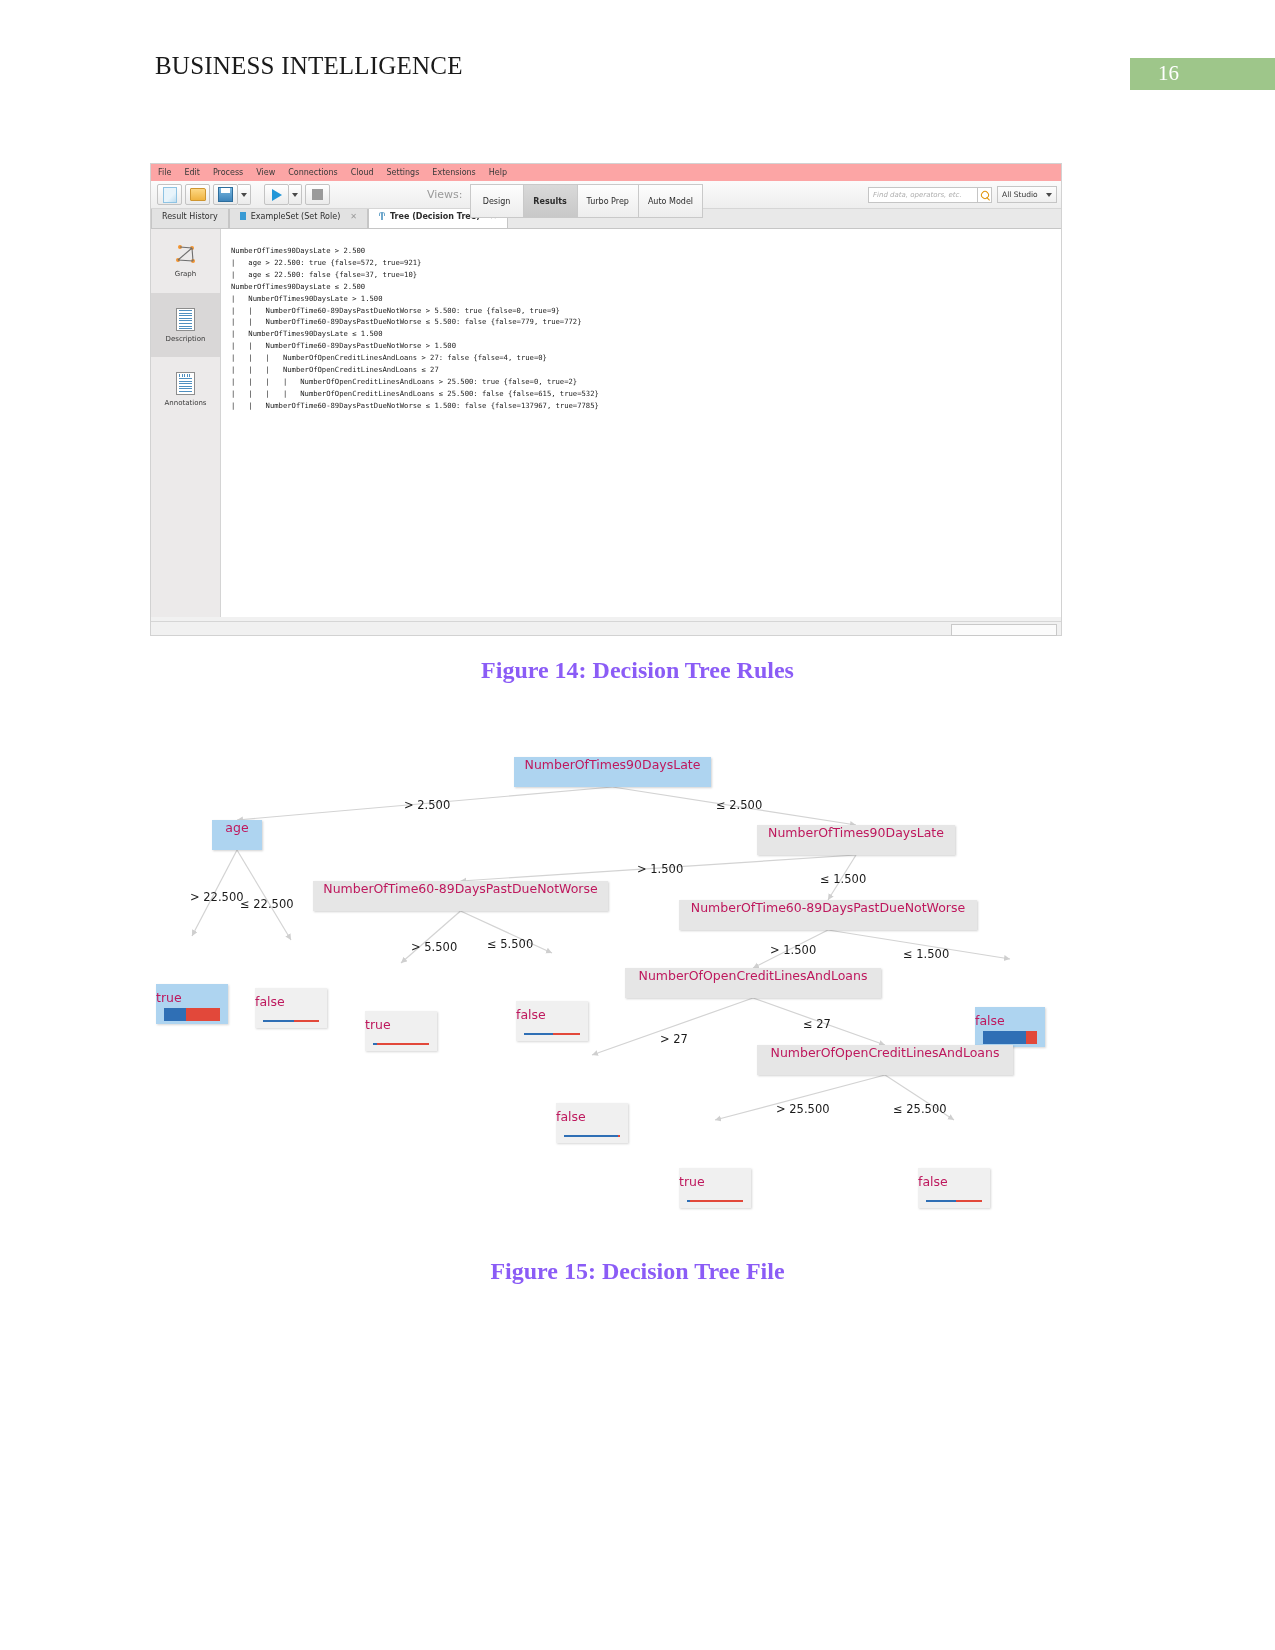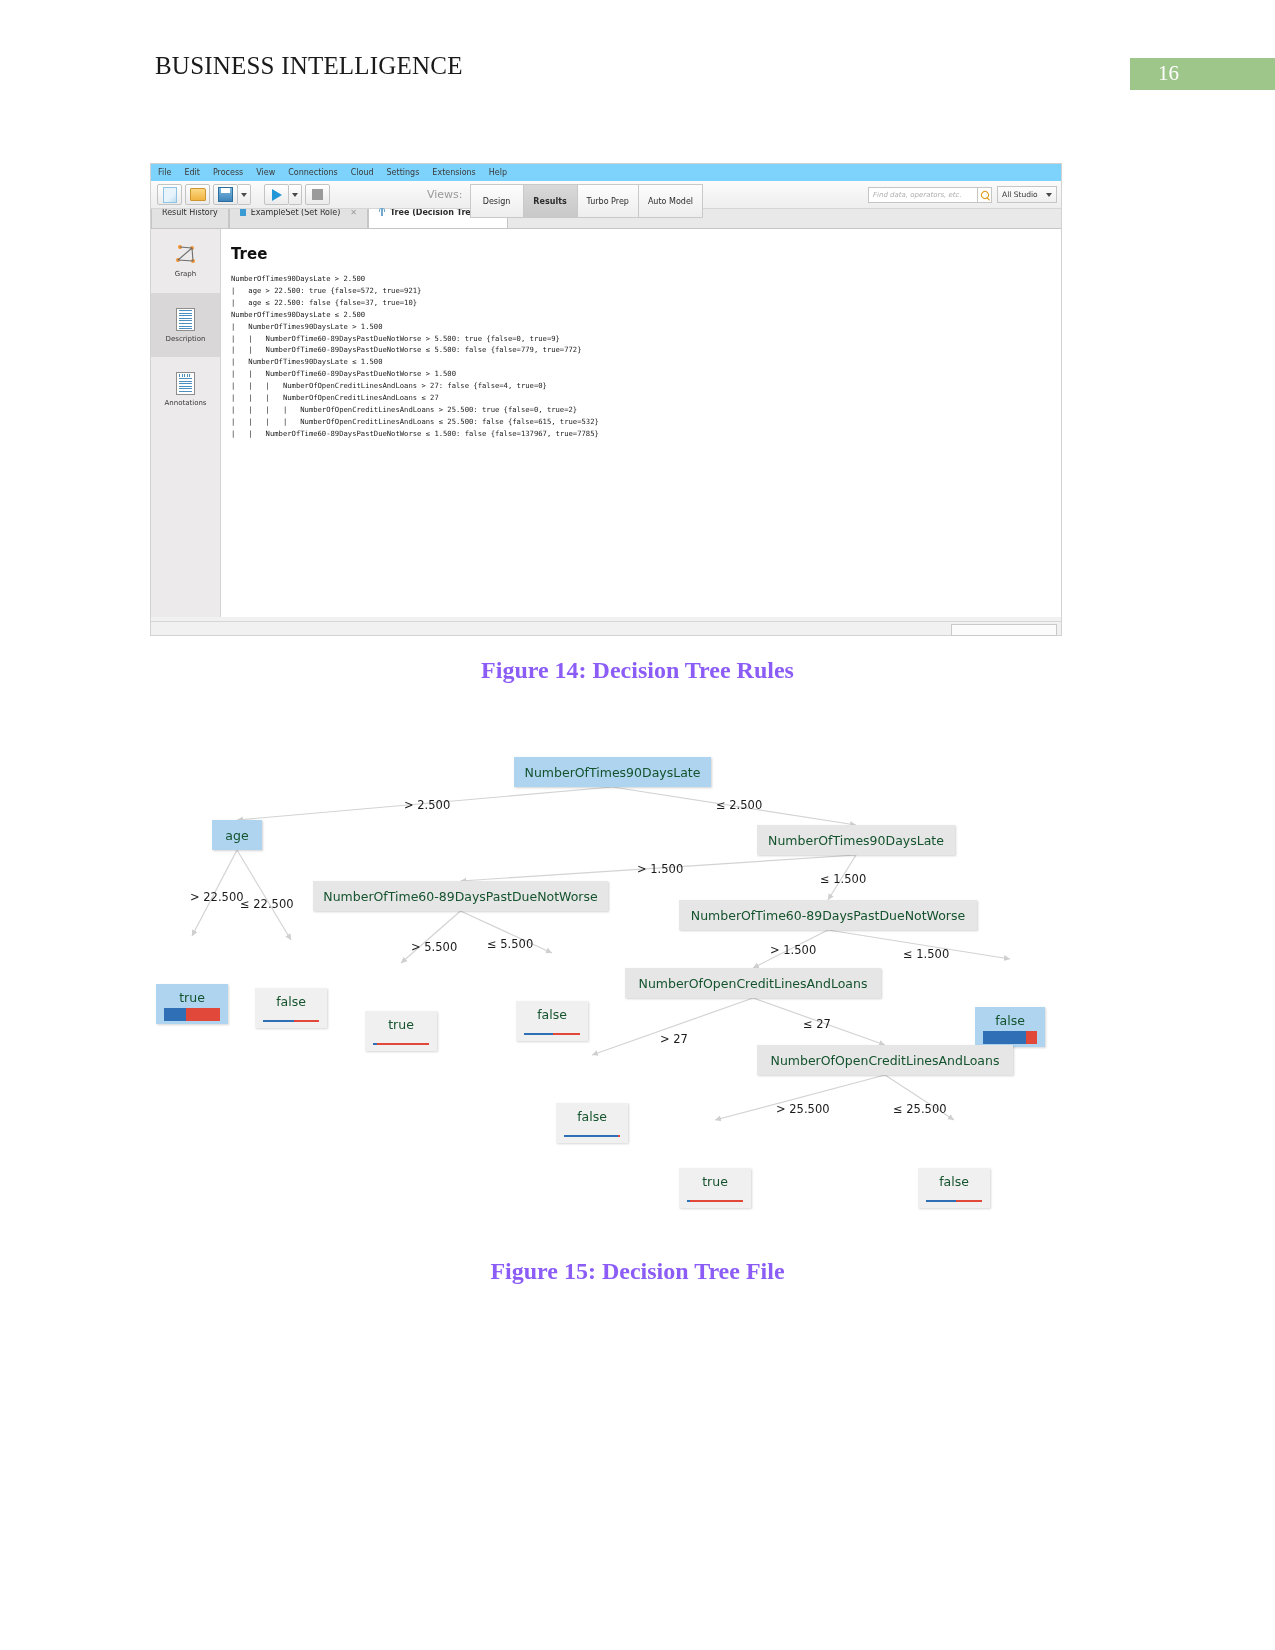--- a/index.html
+++ b/index.html
@@ -58,21 +58,21 @@
     width: 912px;
     height: 473px;
     background: #f1f1f1;
     border: 1px solid #d2d2d2;
     box-sizing: border-box;
     font-family: "DejaVu Sans", sans-serif;
   }
   .rm-menubar {
     position: relative;
     height: 17px;
-    background: #7dd3fc;
+    background: #fca5a5;
     padding-left: 7px;
     display: flex;
     align-items: center;
     gap: 13px;
   }
   .rm-menu-item {
     font-size: 8px;
     color: #3a3a3a;
     white-space: nowrap;
     cursor: default;
@@ -212,21 +212,21 @@
   .rm-tabstrip {
     height: 19px;
     background: #e9e9e9;
     display: flex;
     align-items: flex-end;
     border-bottom: 1px solid #c6c6c6;
   }
   .rm-tab {
     height: 18px;
     padding: 16px 10px;
-    display: flex; align-items: center; gap: 5px;
+    display: flex; align-items: flex-start; gap: 5px;
     font-size: 8px;
     color: #2d2d2d;
     background: #e2e2e2;
     border: 1px solid #c6c6c6;
     border-bottom: none;
     box-sizing: border-box;
   }
   .rm-tab.active {
     background: #ffffff;
     font-weight: bold;
@@ -340,25 +340,25 @@
     width: 1275px;
     height: 480px;
   }
   .tree-diagram svg.edges {
     position: absolute; left: 0; top: 0; width: 1275px; height: 480px;
   }
   .node {
     position: absolute;
     box-sizing: border-box;
     display: flex;
-    align-items: center;
+    align-items: flex-start;
     justify-content: center;
     font-family: "DejaVu Sans", sans-serif;
     font-size: 12.5px;
-    color: #14532d;
+    color: #be185d;
     white-space: nowrap;
   }
   .node.split-blue {
     background: #aed4f0;
     height: 30px;
     box-shadow: 1px 1px 2px rgba(0,0,0,0.18);
   }
   .node.split-gray {
     background: #e6e6e6;
     height: 30px;
@@ -522,21 +522,20 @@
             <i></i>
             <i></i>
             <i></i>
             <i></i>
         </div>
         <div class="side-label">Annotations</div>
       </div>
     </div>
 
     <div class="rm-content">
-      <div class="tree-heading">Tree</div>
       <div class="tree-text">NumberOfTimes90DaysLate &gt; 2.500
 |   age &gt; 22.500: true {false=572, true=921}
 |   age ≤ 22.500: false {false=37, true=10}
 NumberOfTimes90DaysLate ≤ 2.500
 |   NumberOfTimes90DaysLate &gt; 1.500
 |   |   NumberOfTime60-89DaysPastDueNotWorse &gt; 5.500: true {false=0, true=9}
 |   |   NumberOfTime60-89DaysPastDueNotWorse ≤ 5.500: false {false=779, true=772}
 |   NumberOfTimes90DaysLate ≤ 1.500
 |   |   NumberOfTime60-89DaysPastDueNotWorse &gt; 1.500
 |   |   |   NumberOfOpenCreditLinesAndLoans &gt; 27: false {false=4, true=0}

